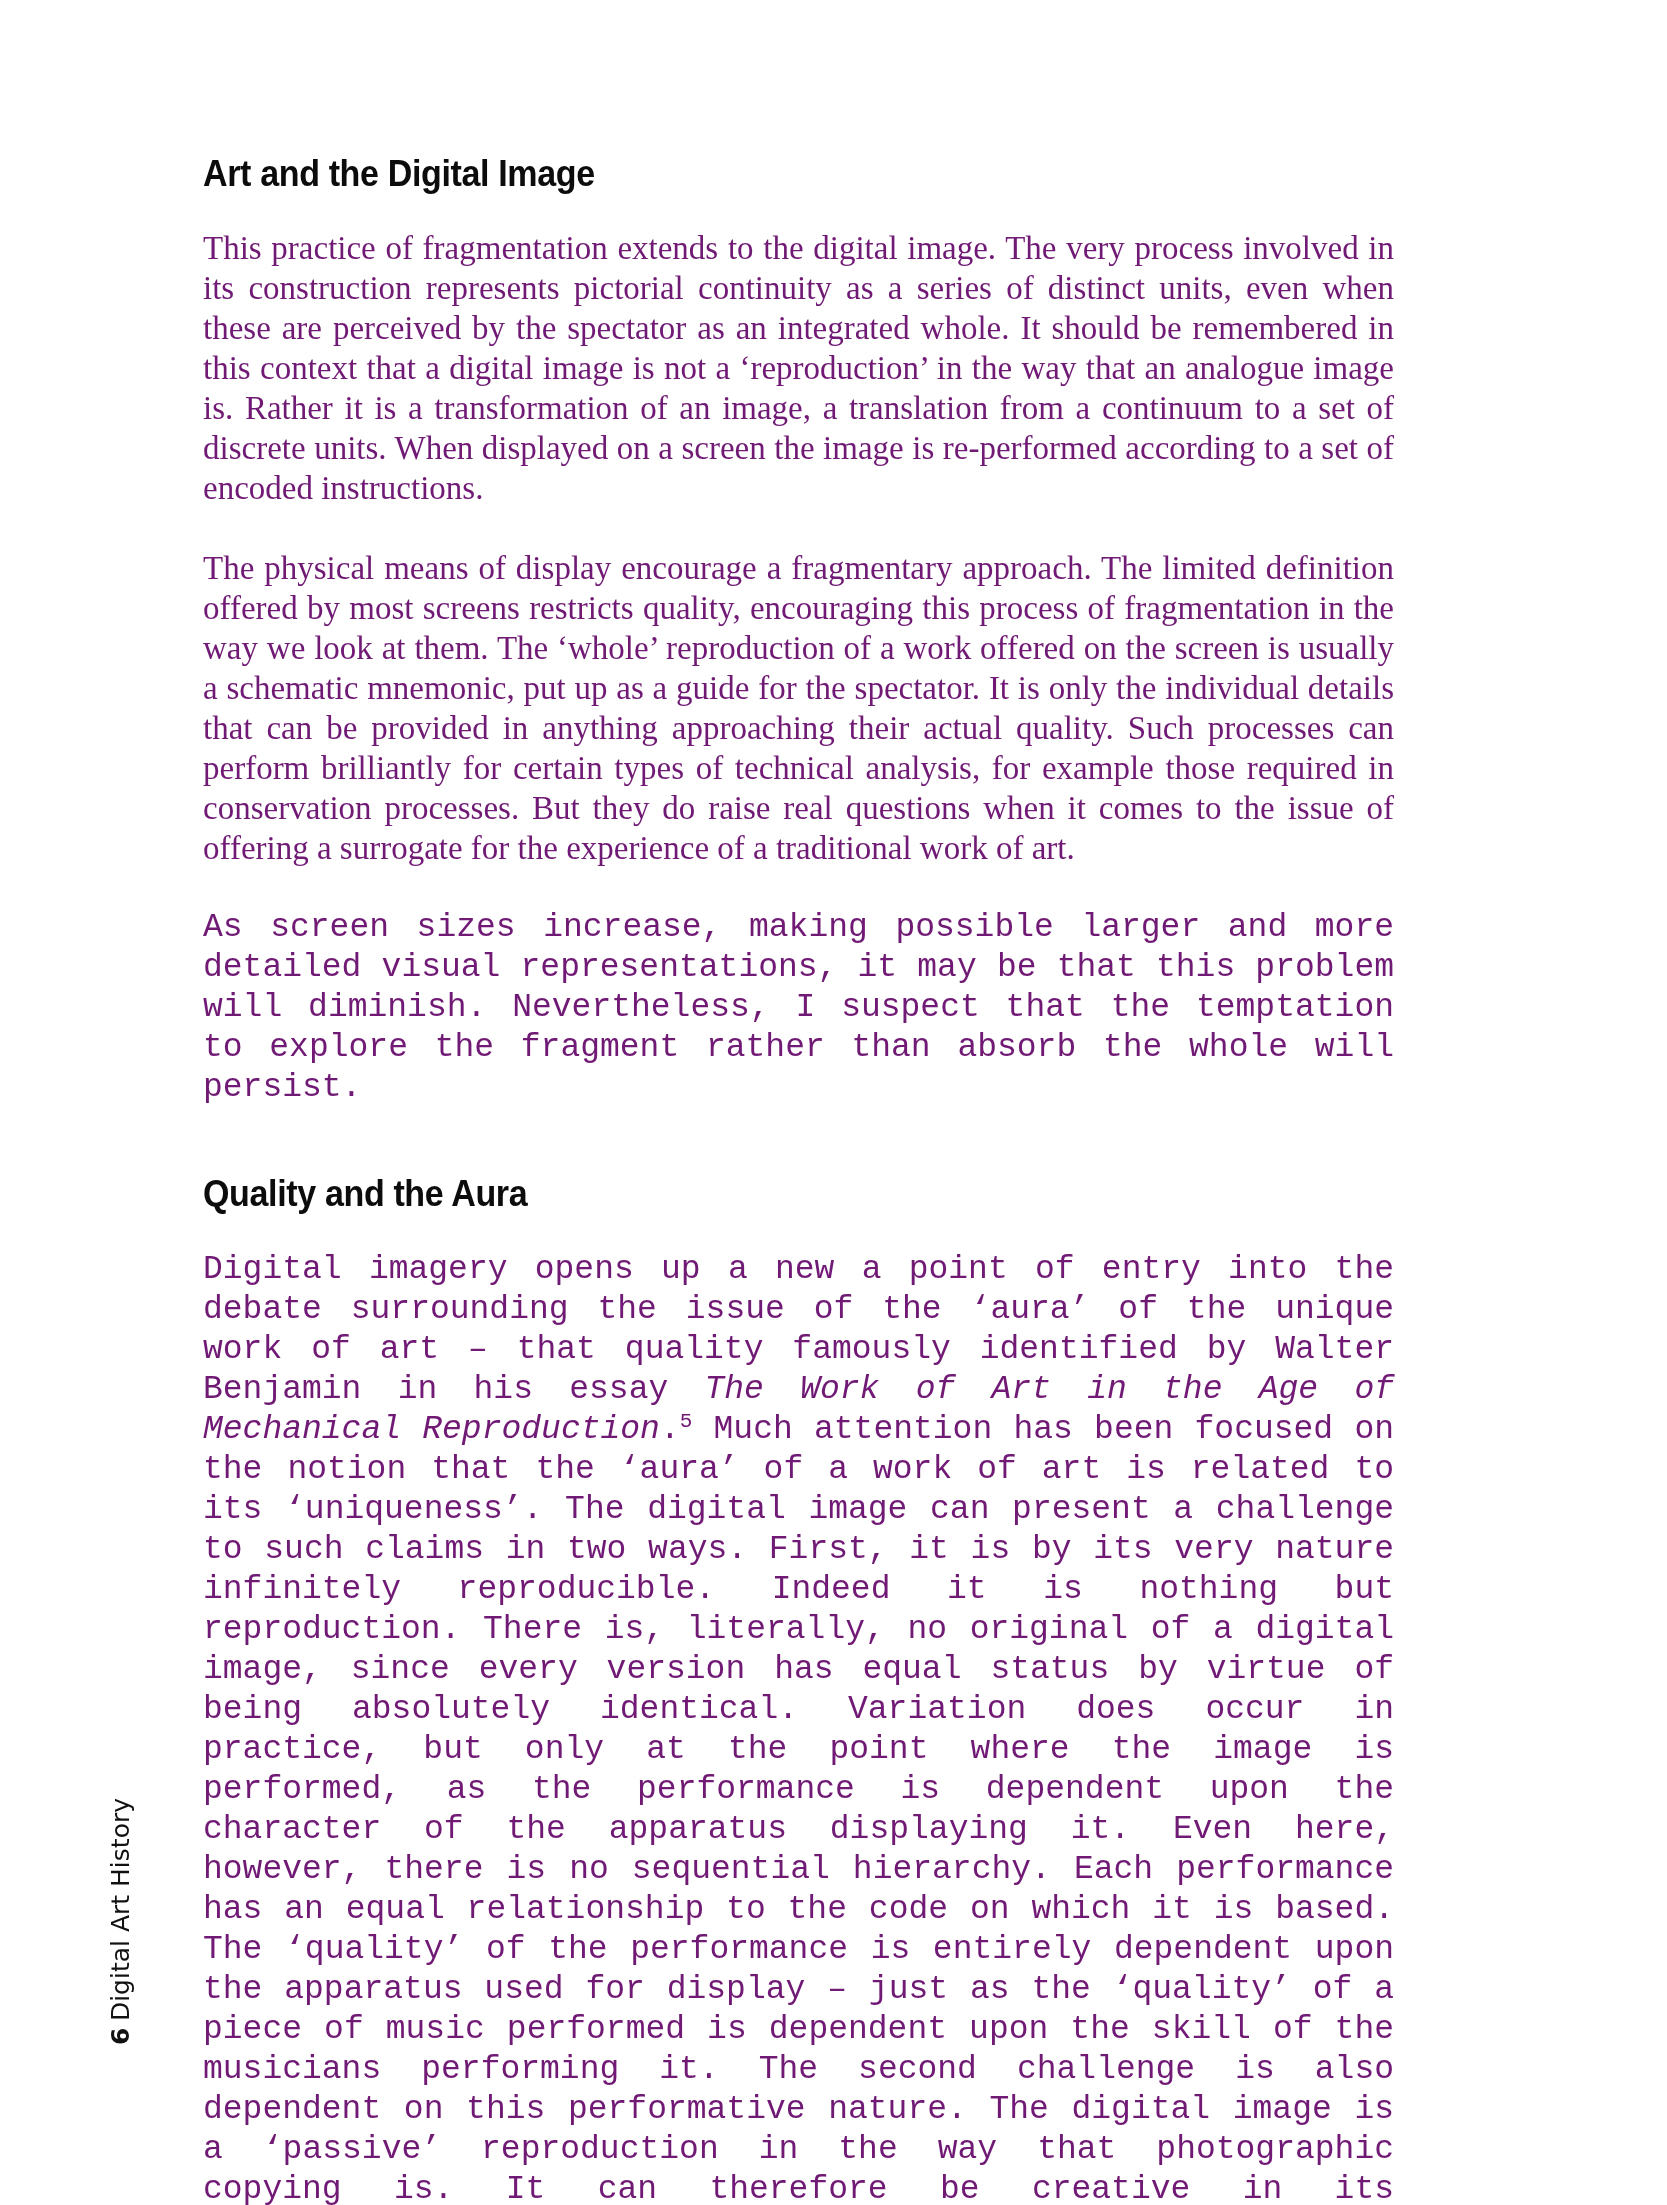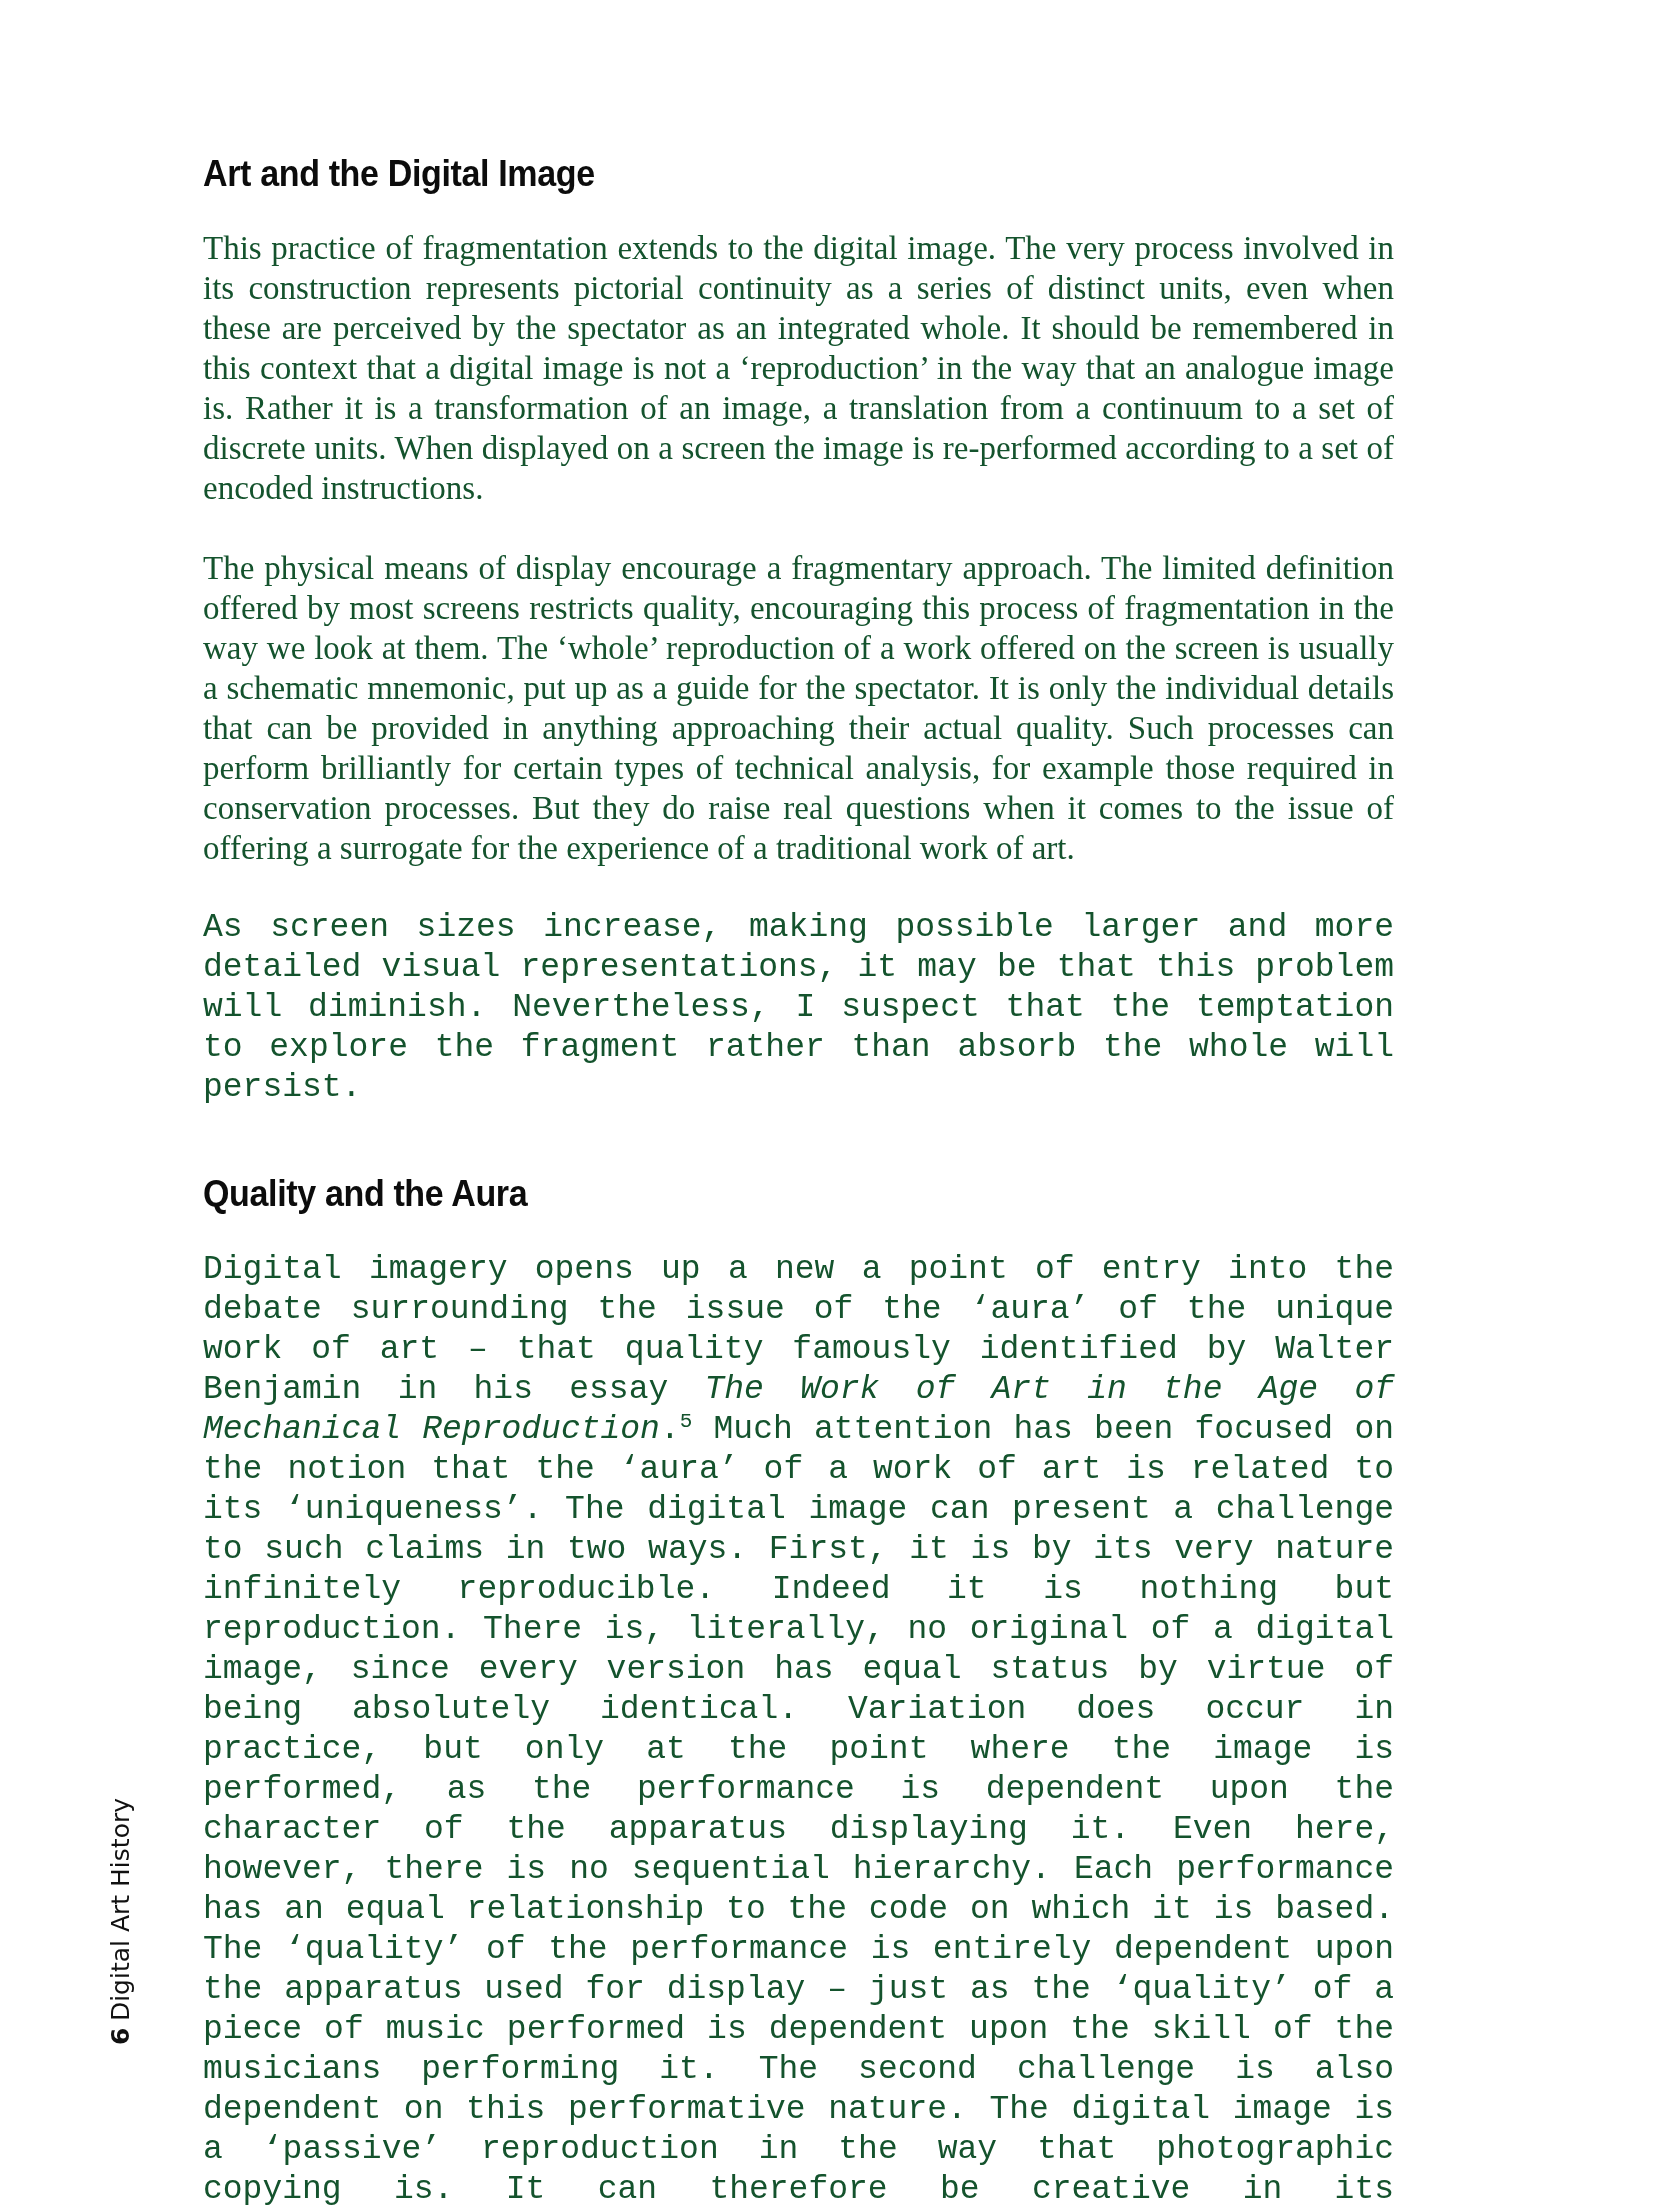--- a/index.html
+++ b/index.html
@@ -18,21 +18,21 @@
     color: #0c0c0c;
   }
   .heading.h1 { margin-bottom: 32px; }
   .heading.h2 { margin-top: 63px; margin-bottom: 34px; }
   .para {
     font-family: "Liberation Serif", serif;
     font-size: 33px;
     line-height: 40px;
     text-align: justify;
     margin: 0 16px 40px 0;
-    color: #14532d;
+    color: #701a75;
   }
   .para.last { margin-bottom: 0; font-family: Liberation Mono, monospace; }
   .para em { font-style: italic; }
   .para sup { font-size: 21px; line-height: 0; vertical-align: 11.4px; }
   .sidebar-label {
     position: absolute;
     left: 106px;
     top: 2045px;
     transform: rotate(-90deg);
     transform-origin: left top;

